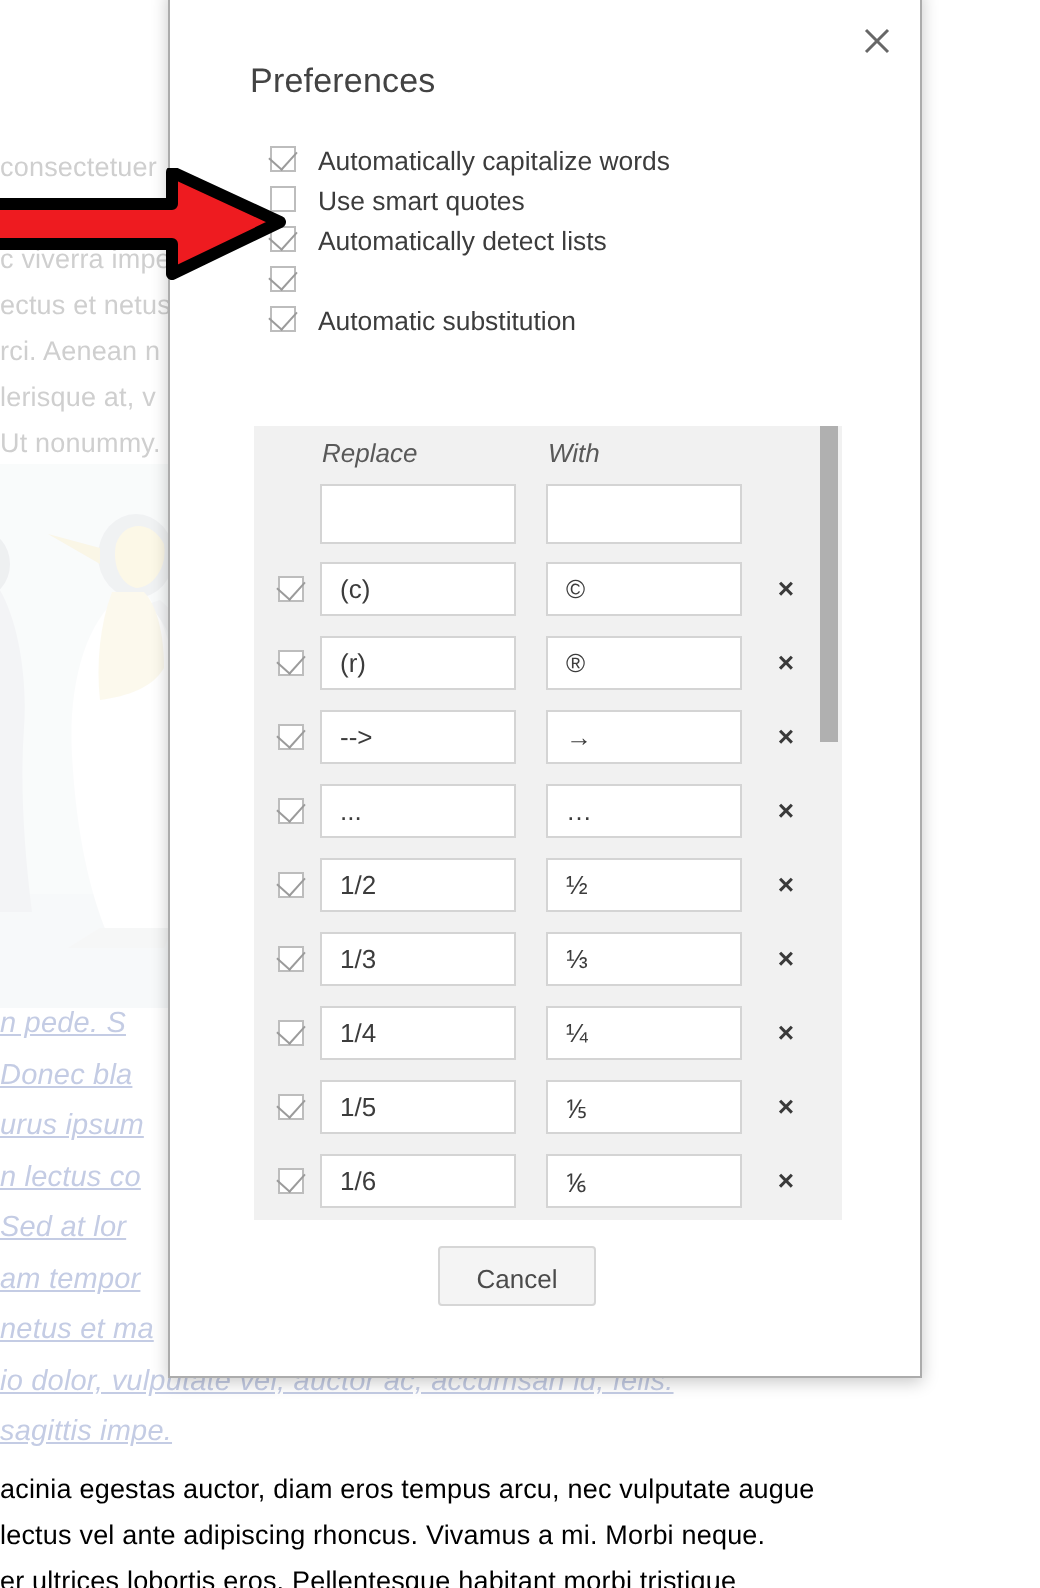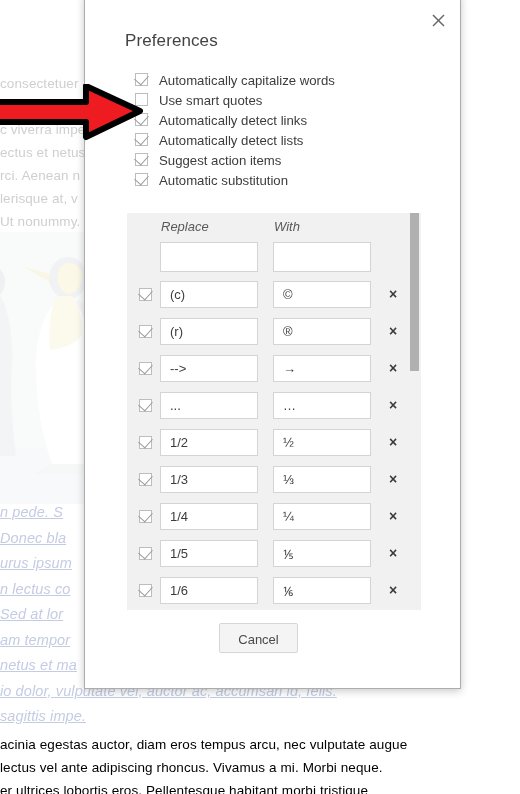--- a/index.html
+++ b/index.html
@@ -334,29 +334,24 @@
     <div class="opt-row">
       <span class="cbox checked"></span>
       <span class="opt-label">Automatically capitalize words</span>
     </div>
     <div class="opt-row">
       <span class="cbox"></span>
       <span class="opt-label">Use smart quotes</span>
     </div>
     <div class="opt-row">
       <span class="cbox checked"></span>
-      <span class="opt-label">Automatically detect links</span>
+      <span class="opt-label">Automatically detect lists</span>
     </div>
     <div class="opt-row">
       <span class="cbox checked"></span>
-      <span class="opt-label">Automatically detect lists</span>
-    </div>
-    <div class="opt-row">
-      <span class="cbox checked"></span>
-      <span class="opt-label">Suggest action items</span>
     </div>
     <div class="opt-row spaced">
       <span class="cbox checked"></span>
       <span class="opt-label">Automatic substitution</span>
     </div>
   </div>
 
   <div id="subs-panel">
 
     <div id="subs-head">

